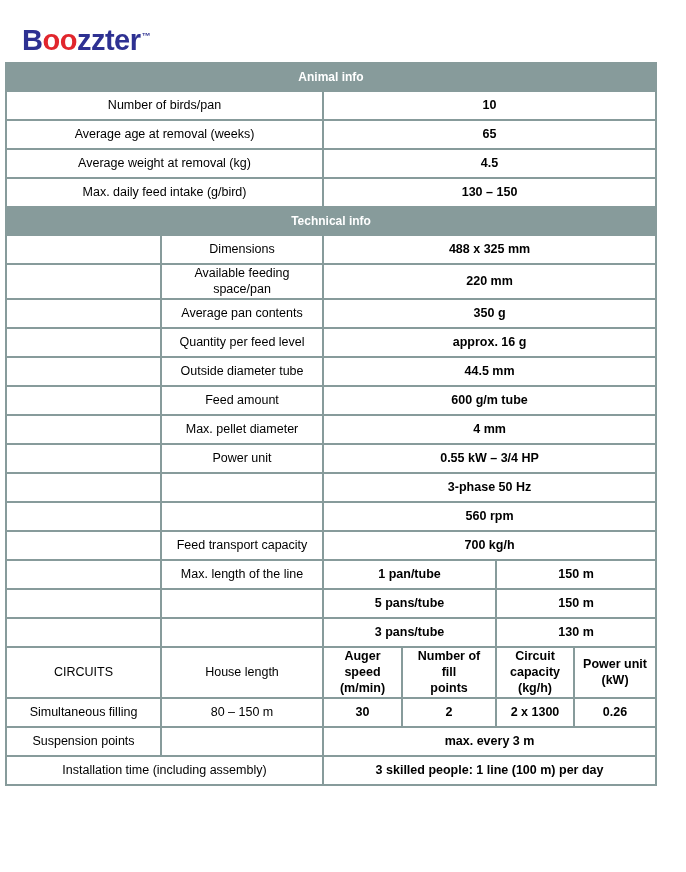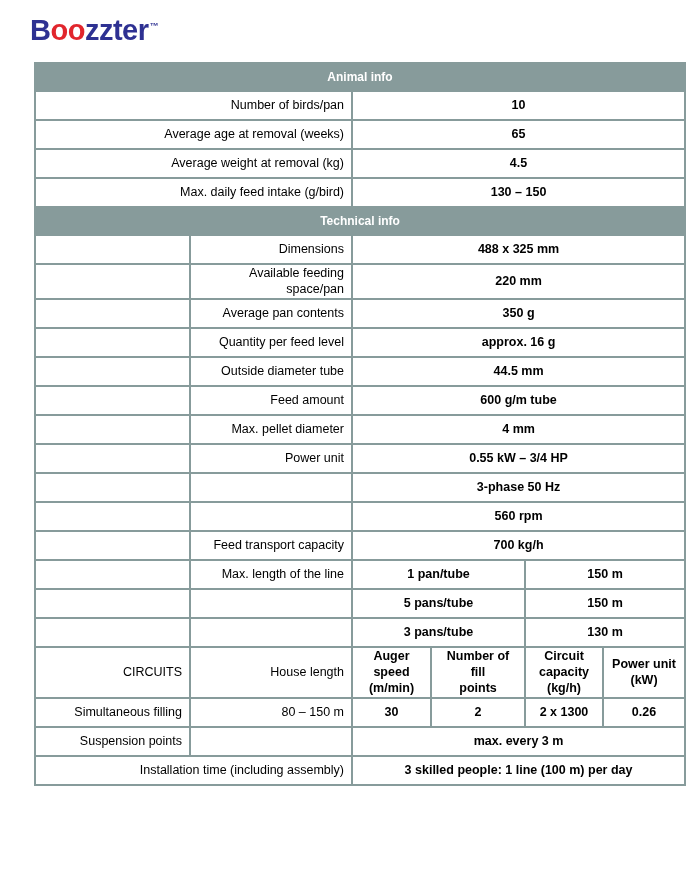--- a/index.html
+++ b/index.html
@@ -12,39 +12,39 @@
   html,body{margin:0;padding:0;background:#ffffff;}
   body{
     width:686px;height:872px;
     font-family:"Liberation Sans",sans-serif;
     color:var(--text-color);
     position:relative;
     overflow:hidden;
   }
   .logo{
     position:absolute;
-    left:30px;top:10px;
+    left:22px;top:10px;
     font-size:29px;
     font-weight:bold;
     letter-spacing:-0.5px;
-    line-height:32px;
+    line-height:52px;
     user-select:none;
   }
   .logo .navy{color:var(--navy);}
   .logo .red{color:var(--red);}
   .logo .tm{
     color:var(--navy);
     font-size:9px;
     font-weight:bold;
     vertical-align:super;
     margin-left:1px;
   }
   table.spec-table{
     position:absolute;
-    left:34px;top:62px;
+    left:5px;top:62px;
     width:650px;
     border-collapse:collapse;
     table-layout:fixed;
     font-size:12.5px;
   }
   table.spec-table td{
     border:2px solid var(--border-color);
     height:25px;
     padding:1px 7px;
     background:#ffffff;
@@ -52,21 +52,21 @@
     line-height:1.25;
   }
   tr.section td{
     background:var(--header-bg);
     color:#ffffff;
     font-weight:bold;
     text-align:center;
     font-size:12px;
     height:24px;
   }
-  td.al-left{text-align:right;margin-top:36px;}
+  td.al-left{text-align:center;margin-top:36px;}
   td.al-center{text-align:center;font-weight:bold;}
   td.tall{
     height:63px;
     white-space:pre-line;
     vertical-align:middle;
   }
 </style>
 </head>
 <body>
 

